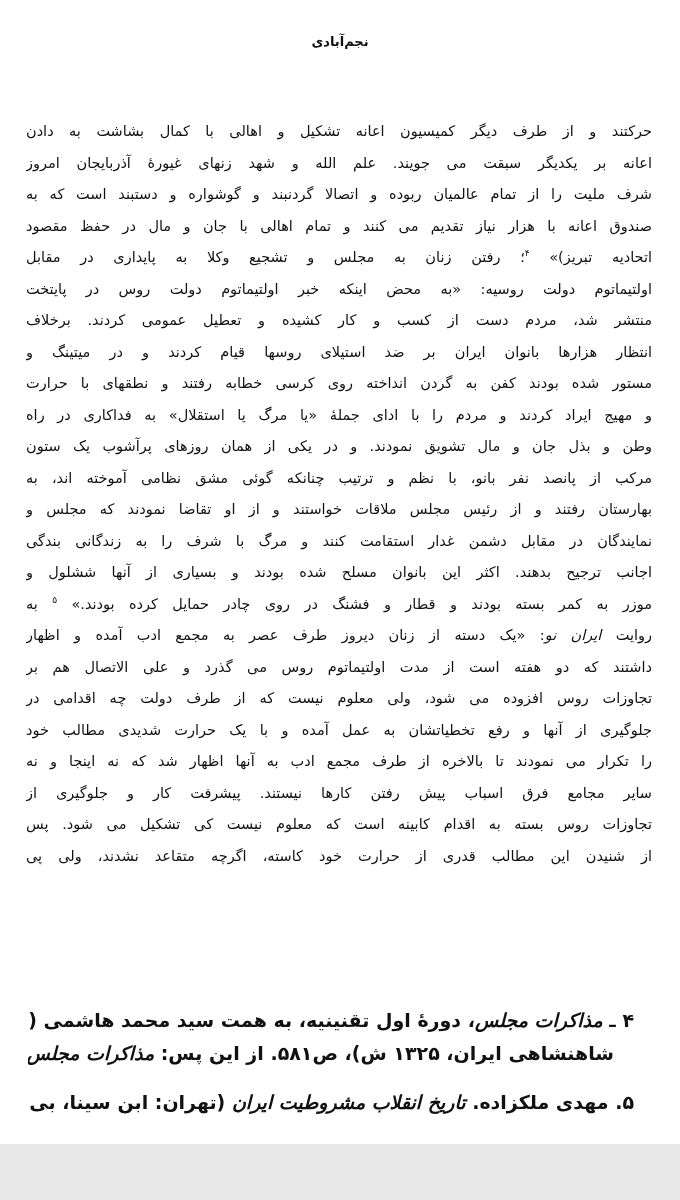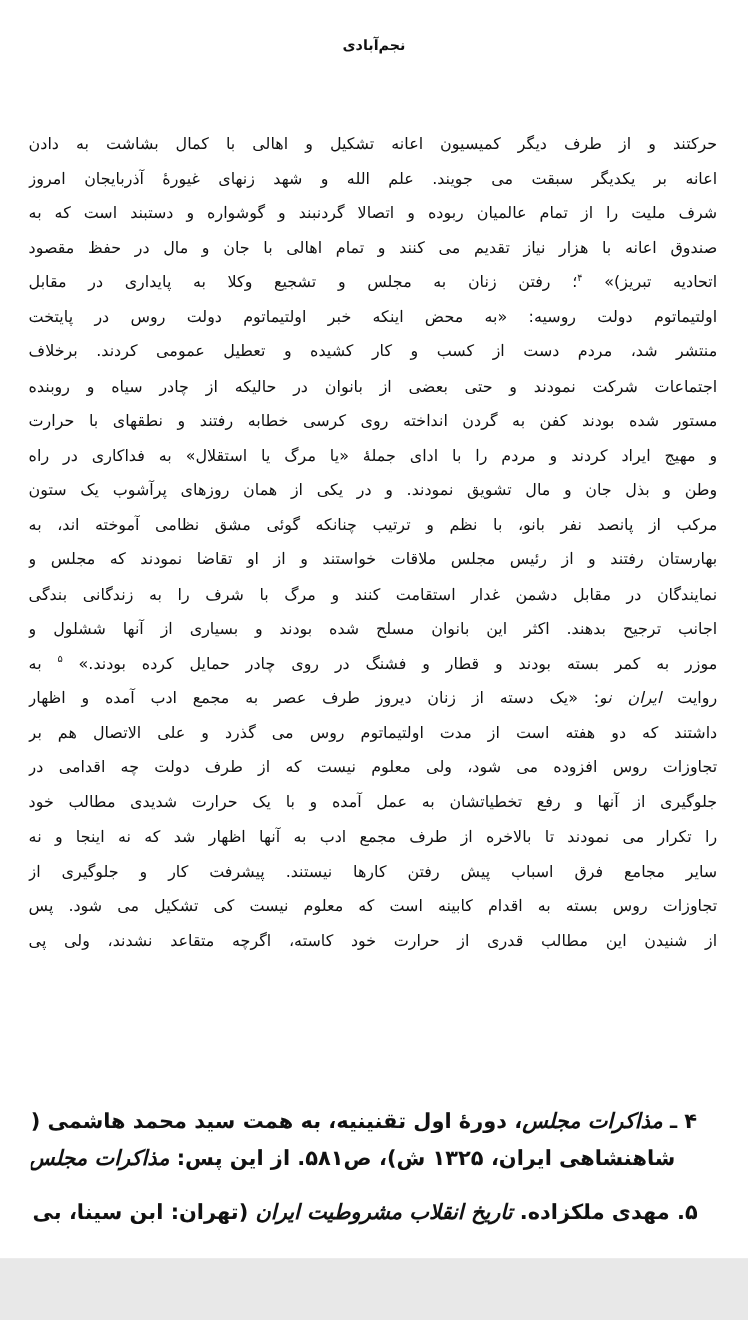--- a/index.html
+++ b/index.html
@@ -57,21 +57,21 @@
   <div class="running-head">نجم‌آبادی</div>
 
   <div class="body-text" id="body-lines">
       <div class="body-line">حرکتند و از طرف دیگر کمیسیون اعانه تشکیل و اهالی با کمال بشاشت به دادن</div>
       <div class="body-line">اعانه بر یکدیگر سبقت می جویند. علم الله و شهد زنهای غیورهٔ آذربایجان امروز</div>
       <div class="body-line">شرف ملیت را از تمام عالمیان ربوده و اتصالا گردنبند و گوشواره و دستبند است که به</div>
       <div class="body-line">صندوق اعانه با هزار نیاز تقدیم می کنند و تمام اهالی با جان و مال در حفظ مقصود</div>
       <div class="body-line">اتحادیه تبریز)» <sup>۴</sup>؛ رفتن زنان به مجلس و تشجیع وکلا به پایداری در مقابل</div>
       <div class="body-line">اولتیماتوم دولت روسیه: «به محض اینکه خبر اولتیماتوم دولت روس در پایتخت</div>
       <div class="body-line">منتشر شد، مردم دست از کسب و کار کشیده و تعطیل عمومی کردند. برخلاف</div>
-      <div class="body-line">اجتماعات شرکت نمودند و حتی بعضی از بانوان در حالیکه از چادر سیاه و روبنده</div>
+      <div class="body-line">انتظار هزارها بانوان ایران بر ضد استیلای روسها قیام کردند و در میتینگ و</div>
       <div class="body-line">مستور شده بودند کفن به گردن انداخته روی کرسی خطابه رفتند و نطقهای با حرارت</div>
       <div class="body-line">و مهیج ایراد کردند و مردم را با ادای جملهٔ «یا مرگ یا استقلال» به فداکاری در راه</div>
       <div class="body-line">وطن و بذل جان و مال تشویق نمودند. و در یکی از همان روزهای پرآشوب یک ستون</div>
       <div class="body-line">مرکب از پانصد نفر بانو، با نظم و ترتیب چنانکه گوئی مشق نظامی آموخته اند، به</div>
       <div class="body-line">بهارستان رفتند و از رئیس مجلس ملاقات خواستند و از او تقاضا نمودند که مجلس و</div>
       <div class="body-line">نمایندگان در مقابل دشمن غدار استقامت کنند و مرگ با شرف را به زندگانی بندگی</div>
       <div class="body-line">اجانب ترجیح بدهند. اکثر این بانوان مسلح شده بودند و بسیاری از آنها ششلول و</div>
       <div class="body-line">موزر به کمر بسته بودند و قطار و فشنگ در روی چادر حمایل کرده بودند.» <sup>۵</sup> به</div>
       <div class="body-line">روایت <em>ایران نو</em>: «یک دسته از زنان دیروز طرف عصر به مجمع ادب آمده و اظهار</div>
       <div class="body-line">داشتند که دو هفته است از مدت اولتیماتوم روس می گذرد و علی الاتصال هم بر</div>

